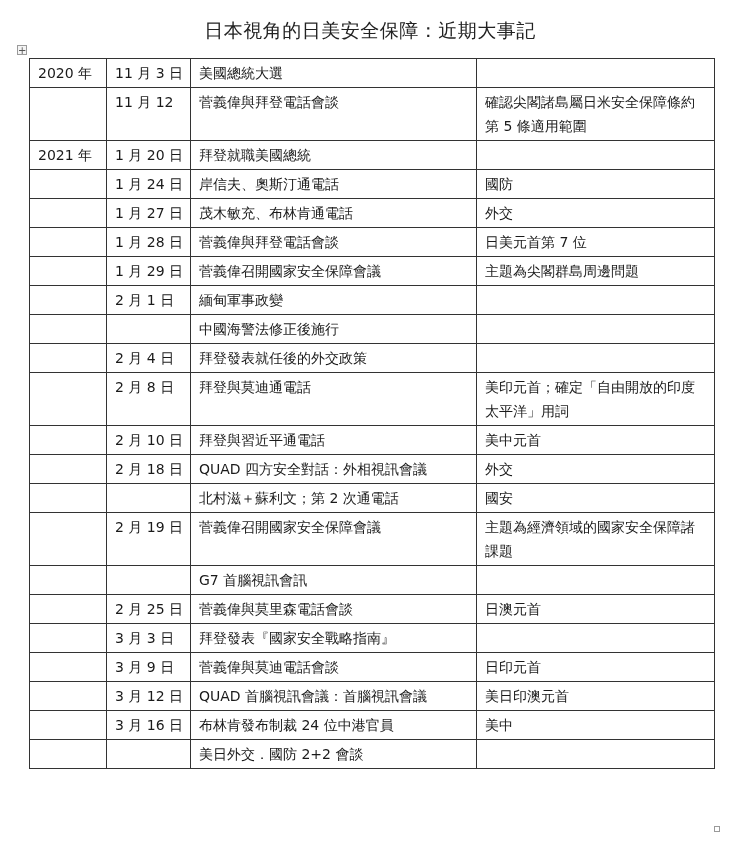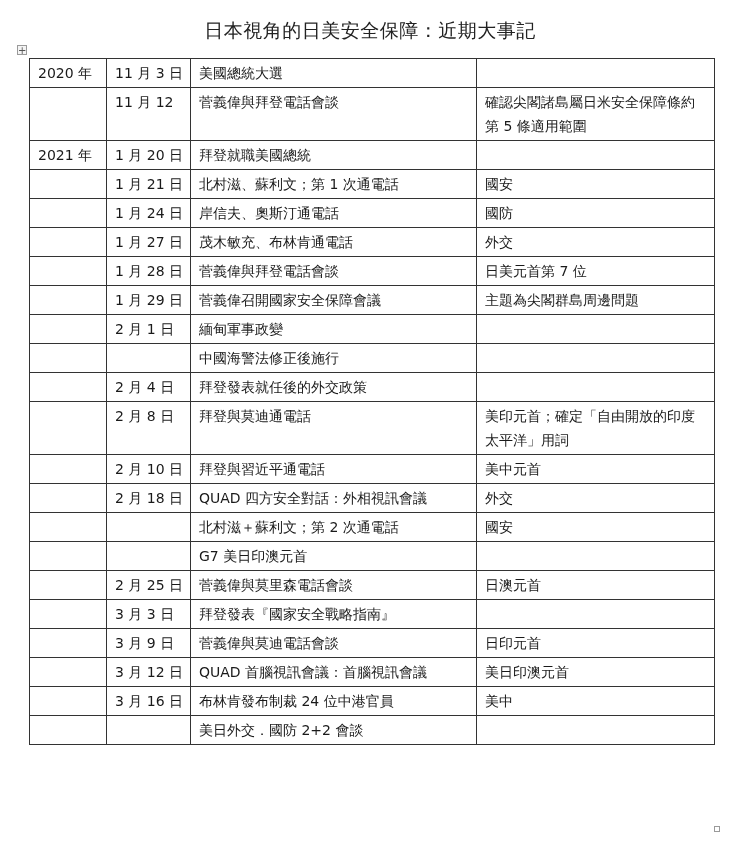--- a/index.html
+++ b/index.html
@@ -70,26 +70,20 @@
         <td>確認尖閣諸島屬日米安全保障條約第 5 條適用範圍</td>
       </tr>
       <tr>
         <td>2021 年</td>
         <td class="date">1 月 20 日</td>
         <td>拜登就職美國總統</td>
         <td></td>
       </tr>
       <tr>
         <td></td>
-        <td class="date">1 月 21 日</td>
-        <td>北村滋、蘇利文；第 1 次通電話</td>
-        <td>國安</td>
-      </tr>
-      <tr>
-        <td></td>
         <td class="date">1 月 24 日</td>
         <td>岸信夫、奧斯汀通電話</td>
         <td>國防</td>
       </tr>
       <tr>
         <td></td>
         <td class="date">1 月 27 日</td>
         <td>茂木敏充、布林肯通電話</td>
         <td>外交</td>
       </tr>
@@ -142,22 +136,28 @@
         <td>外交</td>
       </tr>
       <tr>
         <td></td>
         <td class="date"></td>
         <td>北村滋＋蘇利文；第 2 次通電話</td>
         <td>國安</td>
       </tr>
       <tr>
         <td></td>
+        <td class="date">2 月 19 日</td>
+        <td>菅義偉召開國家安全保障會議</td>
+        <td>主題為經濟領域的國家安全保障諸課題</td>
+      </tr>
+      <tr>
+        <td></td>
         <td class="date"></td>
-        <td>G7 美日印澳元首</td>
+        <td>G7 首腦視訊會訊</td>
         <td></td>
       </tr>
       <tr>
         <td></td>
         <td class="date">2 月 25 日</td>
         <td>菅義偉與莫里森電話會談</td>
         <td>日澳元首</td>
       </tr>
       <tr>
         <td></td>

